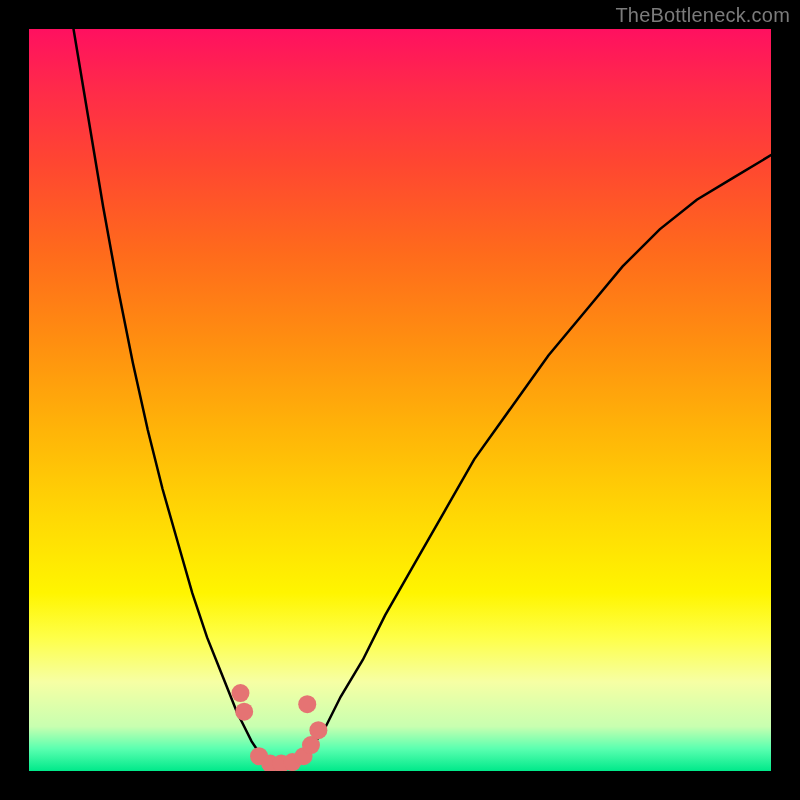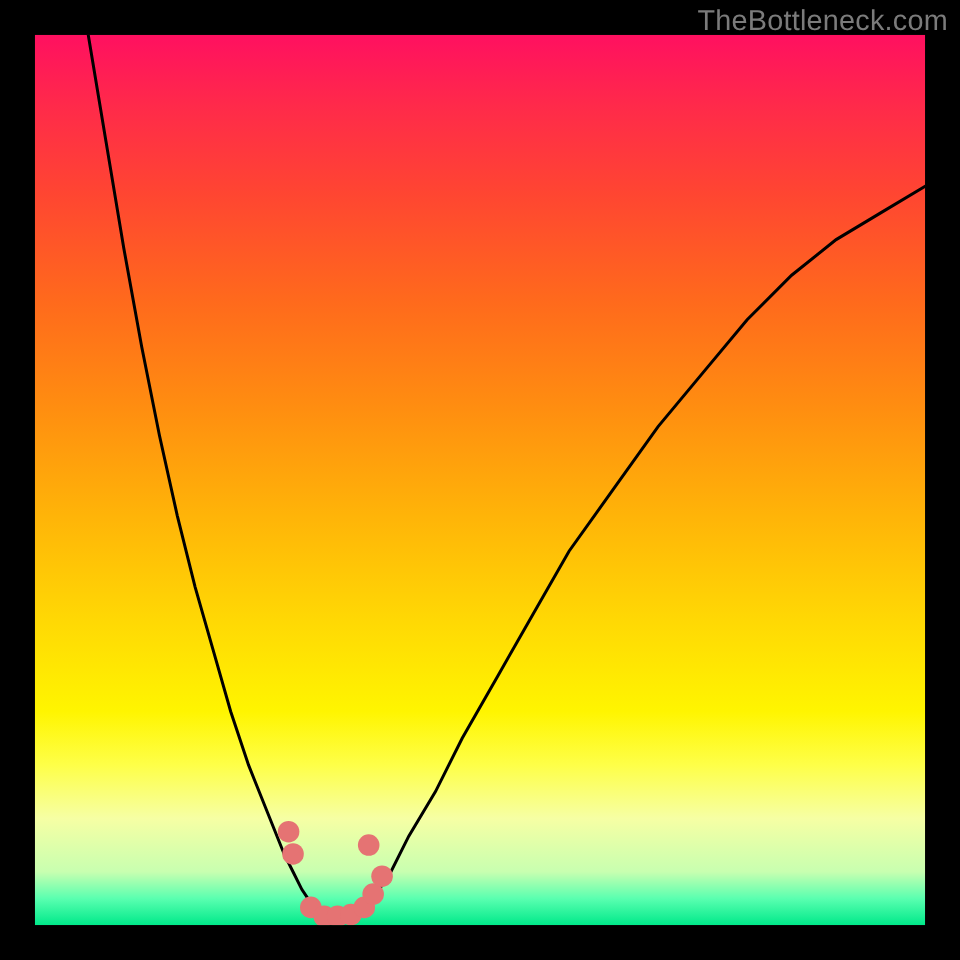--- a/index.html
+++ b/index.html
@@ -46,21 +46,21 @@
   }
   .svg-layer {
     position: absolute;
     inset: 0;
   }
   .watermark {
     position: absolute;
     top: 4px;
     right: 10px;
     color: #7b7b7b;
-    font-size: 24px;
+    font-size: 20px;
     font-weight: 500;
     letter-spacing: 0.2px;
     user-select: none;
   }
 </style>
 </head>
 <body>
 
 <div class="outer">
   <div class="plot-area">

